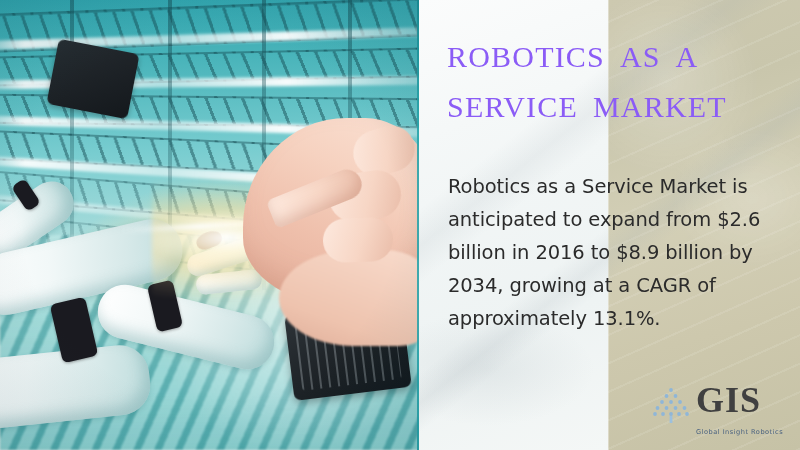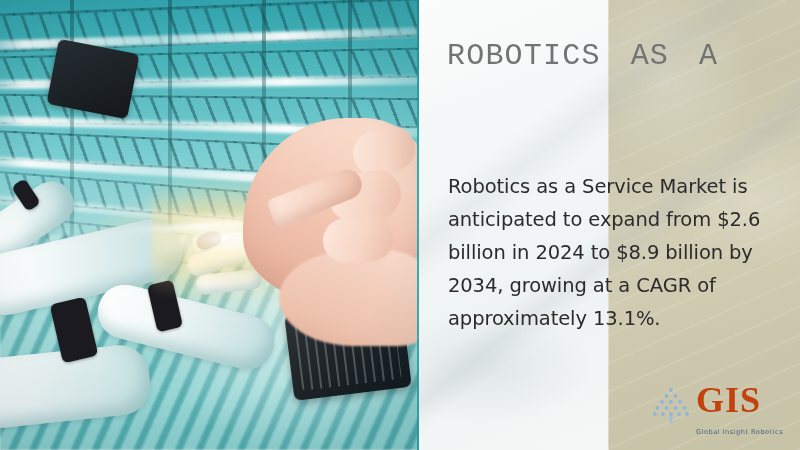--- a/index.html
+++ b/index.html
@@ -273,25 +273,25 @@
     position: absolute;
     left: 189px; top: 0; width: 1px; height: 450px;
     background: rgba(255,255,255,0.35);
   }
 
   
   .title {
     position: absolute;
     left: 28px; top: 28px;
     width: 348px;
-    font-family: Liberation Mono, monospace;
+    font-family: Liberation Serif, serif;
     font-size: 43px;
     line-height: 50px;
     letter-spacing: 1.2px;
-    color: #737373;
+    color: #8b5cf6;
     font-variant: small-caps;
     text-transform: lowercase;
     text-align: left;
     word-spacing: 3px;
   }
   .title .ln { display: block; white-space: nowrap; }
 
   
   .body-text {
     position: absolute;
@@ -318,21 +318,21 @@
   .logo-text {
     position: absolute;
     left: 48px; top: 0px;
     width: 92px;
     text-align: left;
   }
   .logo-gis {
     font-family: "Liberation Serif", "DejaVu Serif", serif;
     font-size: 36px;
     font-weight: bold;
-    color: #c2410c;
+    color: #404040;
     letter-spacing: 1px;
     line-height: 40px;
   }
   .logo-tag {
     font-family: "DejaVu Sans", "Liberation Sans", sans-serif;
     font-size: 6.6px;
     color: #4a6280;
     letter-spacing: 0.5px;
     margin-top: 1px;
     white-space: nowrap;
@@ -396,23 +396,24 @@
 
   <div class="content-panel">
     <div class="panel-light"></div>
     <div class="panel-warm"></div>
     <div class="panel-warm-texture"></div>
     <div class="panel-seam"></div>
     <div class="panel-watermark"></div>
 
     <div class="title">
       <span class="ln">ROBOTICS AS A</span>
+      <span class="ln">SERVICE MARKET</span>
     </div>
 
-    <div class="body-text">Robotics as a Service Market is anticipated to expand from $2.6 billion in 2024 to $8.9 billion by 2034, growing at a CAGR of approximately 13.1%.</div>
+    <div class="body-text">Robotics as a Service Market is anticipated to expand from $2.6 billion in 2016 to $8.9 billion by 2034, growing at a CAGR of approximately 13.1%.</div>
 
     <div class="logo">
       <span class="logo-mark">
         <svg viewBox="0 0 42 42" width="42" height="42" aria-hidden="true">
           <g fill="#8fb6d8">
             <circle cx="21" cy="6" r="1.9"></circle>
             <circle cx="16.5" cy="12" r="1.9"></circle>
               <circle cx="25.5" cy="12" r="1.9"></circle>
             <circle cx="12" cy="18" r="1.9"></circle>
               <circle cx="21" cy="18" r="1.9"></circle>

